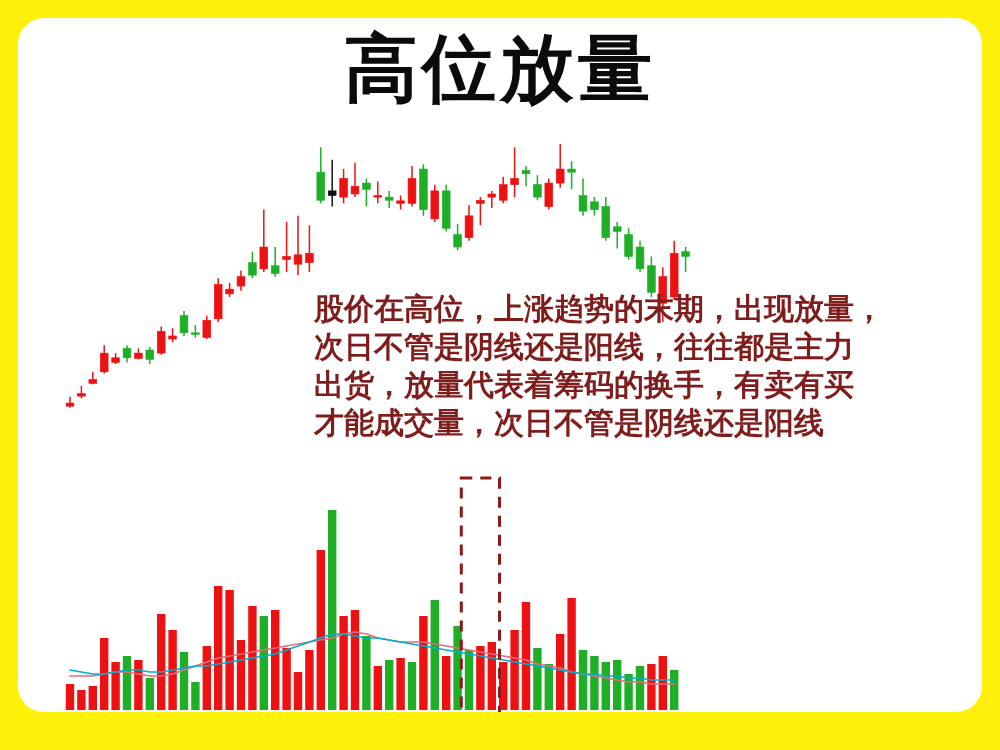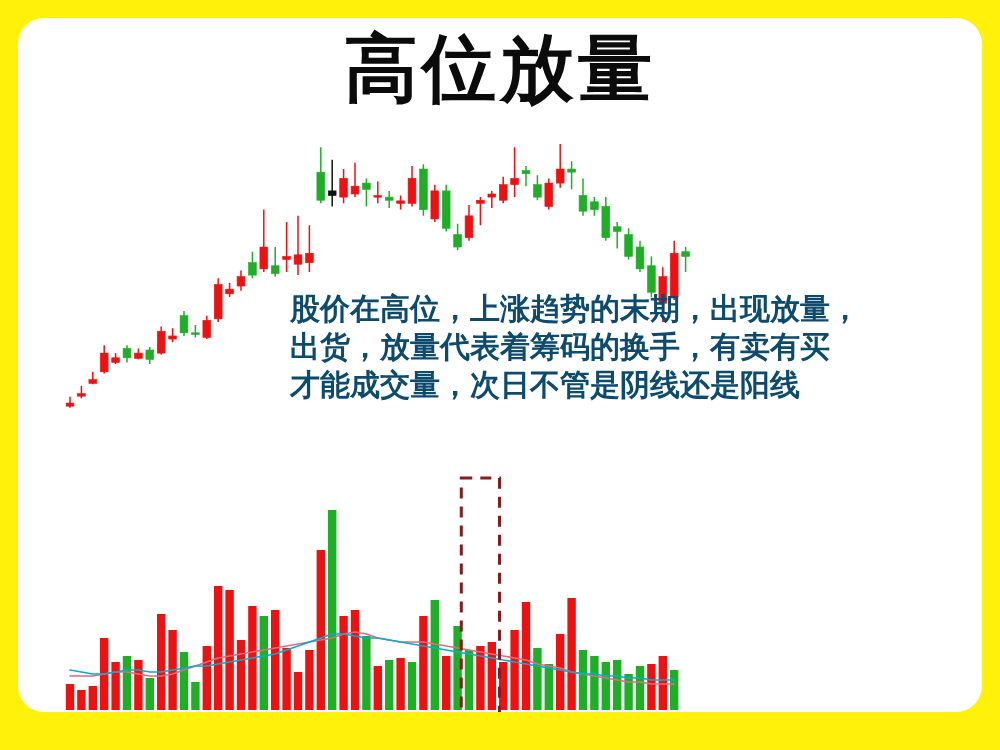--- a/index.html
+++ b/index.html
@@ -39,28 +39,28 @@
     z-index:6;
   }
   #chartsvg{
     position:absolute;
     left:0;top:0;
     width:964px;height:694px;
     display:block;
   }
   #annot{
     position:absolute;
-    left:272px;top:272px;
+    left:296px;top:272px;
     width:648px;
     z-index:7;
     font-family:"DejaVu Sans","Liberation Sans",sans-serif;
     font-weight:bold;
     font-size:30px;
     line-height:38px;
-    color:#0c4a6e;
+    color:#7f1d1d;
     letter-spacing:0px;
   }
   #annot div{white-space:nowrap;}
   #watermark{
     position:absolute;
     right:6px;bottom:1px;
     font-size:26px;
     letter-spacing:7px;
     color:rgba(255,255,255,.55);
     font-family:"DejaVu Sans","Liberation Sans",sans-serif;
@@ -250,19 +250,20 @@
           <path d="M52.00,658.00 L63.40,658.00 L74.80,658.00 L86.20,656.00 L97.60,654.00 L109.00,654.00 L120.40,656.00 L131.80,658.00 L143.20,658.00 L154.60,656.00 L166.00,652.00 L177.40,648.00 L188.80,644.00 L200.20,640.00 L211.60,638.00 L223.00,636.00 L234.40,634.00 L245.80,632.00 L257.20,630.00 L268.60,628.00 L280.00,626.00 L291.40,624.00 L302.80,622.00 L314.20,620.00 L325.60,616.00 L337.00,614.00 L348.40,616.00 L359.80,620.00 L371.20,622.00 L382.60,624.00 L394.00,624.00 L405.40,624.00 L416.80,626.00 L428.20,628.00 L439.60,630.00 L451.00,632.00 L462.40,634.00 L473.80,636.00 L485.20,638.00 L496.60,640.00 L508.00,642.00 L519.40,646.00 L530.80,648.00 L542.20,650.00 L553.60,654.00 L565.00,656.00 L576.40,658.00 L587.80,660.00 L599.20,662.00 L610.60,664.00 L622.00,664.00 L633.40,666.00 L644.80,666.00 L656.20,666.00" fill="none" stroke="#E36A80" stroke-width="1.7" stroke-linejoin="round" stroke-linecap="round"></path>
           <path d="M52.00,652.00 L63.40,654.00 L74.80,656.00 L86.20,656.00 L97.60,654.00 L109.00,652.00 L120.40,652.00 L131.80,654.00 L143.20,654.00 L154.60,652.00 L166.00,650.00 L177.40,648.00 L188.80,648.00 L200.20,646.00 L211.60,644.00 L223.00,642.00 L234.40,640.00 L245.80,638.00 L257.20,636.00 L268.60,632.00 L280.00,628.00 L291.40,624.00 L302.80,620.00 L314.20,616.00 L325.60,616.00 L337.00,618.00 L348.40,620.00 L359.80,620.00 L371.20,622.00 L382.60,624.00 L394.00,626.00 L405.40,628.00 L416.80,630.00 L428.20,632.00 L439.60,634.00 L451.00,636.00 L462.40,638.00 L473.80,640.00 L485.20,642.00 L496.60,644.00 L508.00,646.00 L519.40,648.00 L530.80,650.00 L542.20,652.00 L553.60,654.00 L565.00,656.00 L576.40,656.00 L587.80,658.00 L599.20,658.00 L610.60,660.00 L622.00,660.00 L633.40,662.00 L644.80,662.00 L656.20,662.00" fill="none" stroke="#00AECE" stroke-width="1.7" stroke-linejoin="round" stroke-linecap="round"></path>
         </g>
       <g id="g-hl">
           <rect x="443.30" y="460" width="38.20" height="238.00" fill="none" stroke="#8B1A1A" stroke-width="3" stroke-dasharray="11 8"></rect>
         </g>
     </svg>
 
     <div id="annot">
       <div>股价在高位，上涨趋势的末期，出现放量，</div>
+      <div>次日不管是阴线还是阳线，往往都是主力</div>
       <div>出货，放量代表着筹码的换手，有卖有买</div>
       <div>才能成交量，次日不管是阴线还是阳线</div>
     </div>
 
     <div id="watermark">今日头条</div>
   </div>
 </div>
 
 </body></html>

